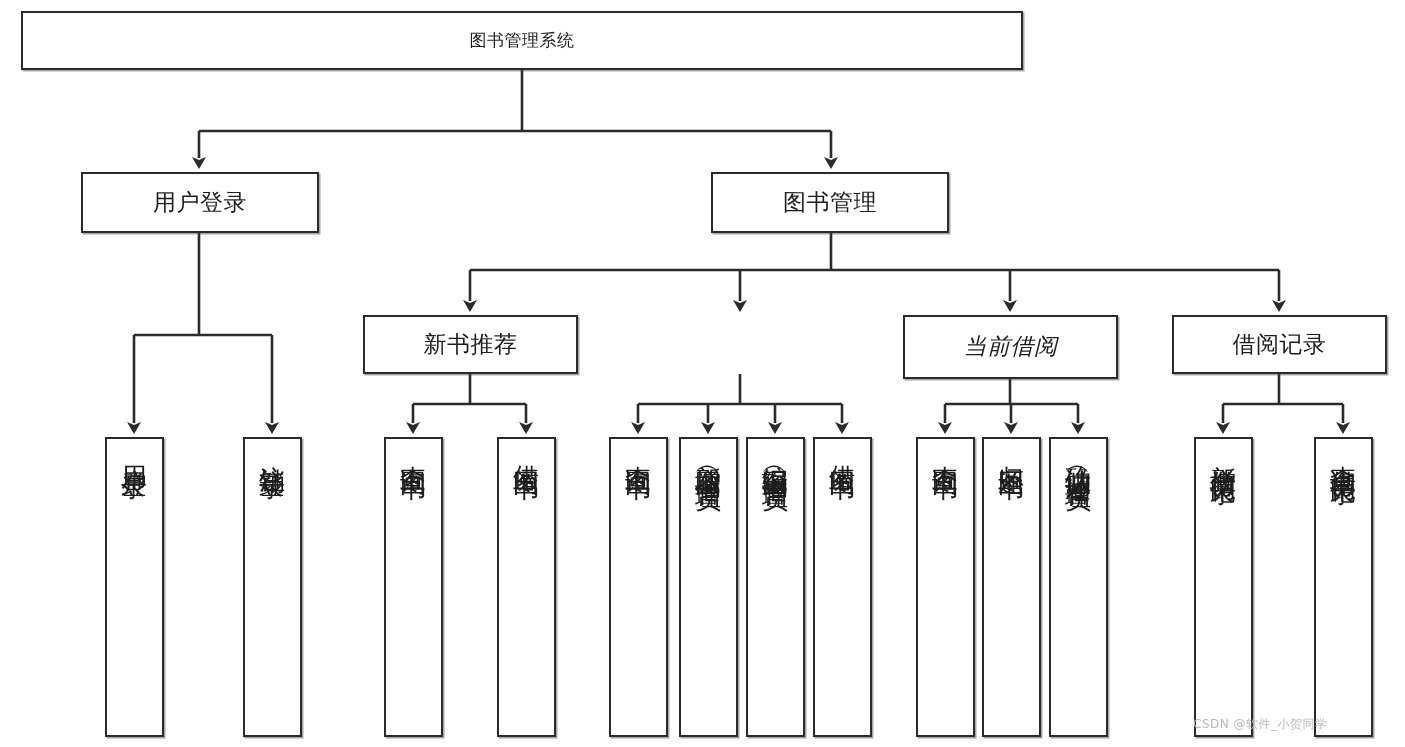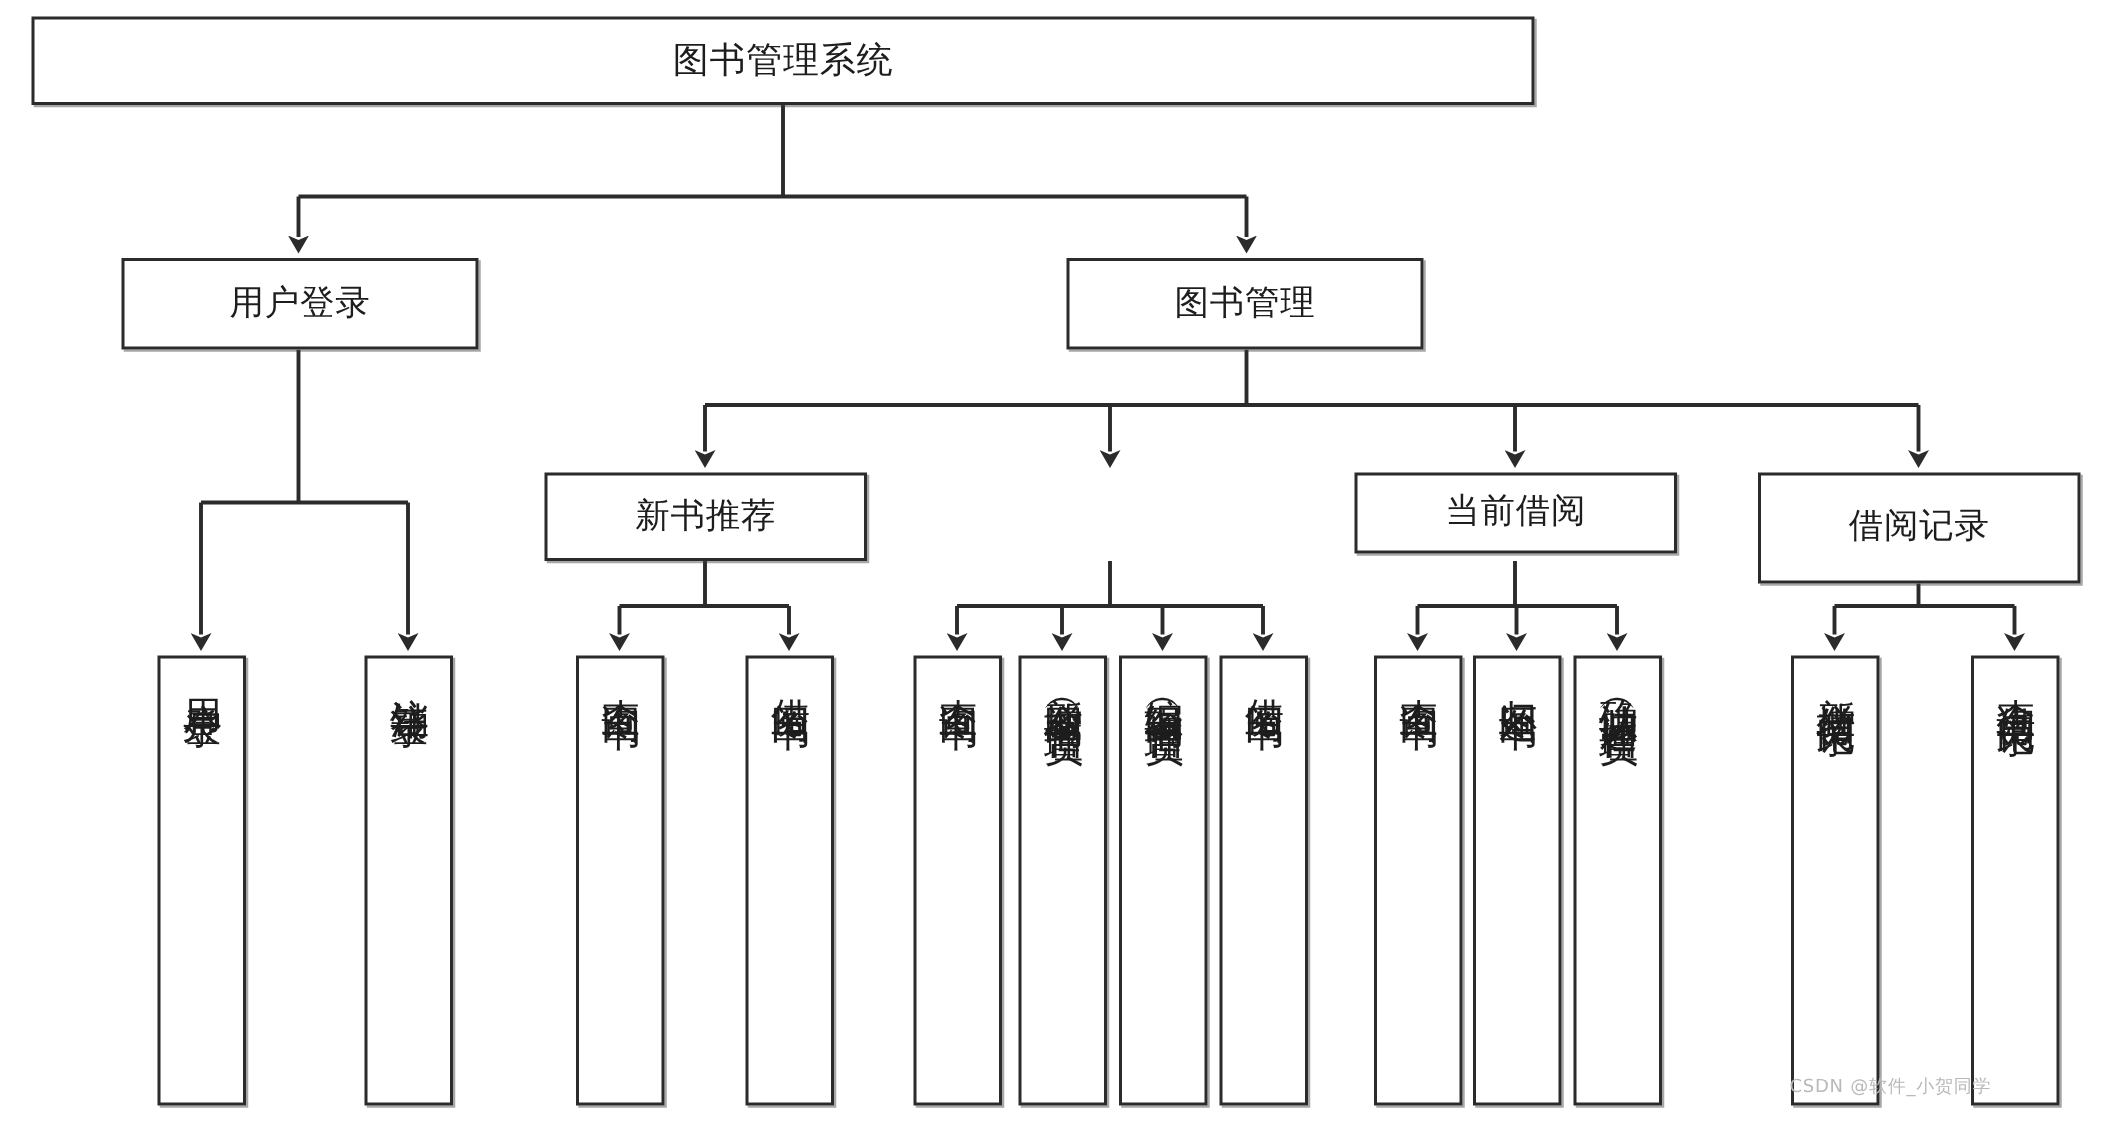--- a/index.html
+++ b/index.html
@@ -40,21 +40,21 @@
   .node .label {
     display: block;
     line-height: 1.12;
     letter-spacing: 0.5px;
     white-space: nowrap;
   }
   .node.horiz .label {
     font-size: 23px;
   }
   .node.root .label {
-    font-size: 24px;
+    font-size: 17px;
   }
   
   .node.vert {
     align-items: flex-start;
     justify-content: center;
     padding-top: 6px;
   }
   .node.vert .label {
     writing-mode: vertical-rl;
     text-orientation: upright;
@@ -136,25 +136,25 @@
 
   <div class="node horiz" style="left:711px; top:172px; width:238px; height:61px;">
     <span class="label">图书管理</span>
   </div>
 
   <div class="node horiz" style="left:363px; top:315px; width:215px; height:59px;">
     <span class="label">新书推荐</span>
   </div>
 
 
-  <div class="node horiz" style="left:903px; top:315px; width:215px; height:54px;">
+  <div class="node horiz" style="left:903px; top:315px; width:215px; height:64px;font-style:italic;">
     <span class="label">当前借阅</span>
   </div>
 
-  <div class="node horiz" style="left:1172px; top:315px; width:215px; height:74px;">
+  <div class="node horiz" style="left:1172px; top:315px; width:215px; height:59px;">
     <span class="label">借阅记录</span>
   </div>
 
   <div class="node vert" style="left:105px; top:437px; width:59px; height:300px;">
     <span class="label">用户登录</span>
   </div>
 
   <div class="node vert" style="left:243px; top:437px; width:59px; height:300px;">
     <span class="label">注销登录</span>
   </div>

